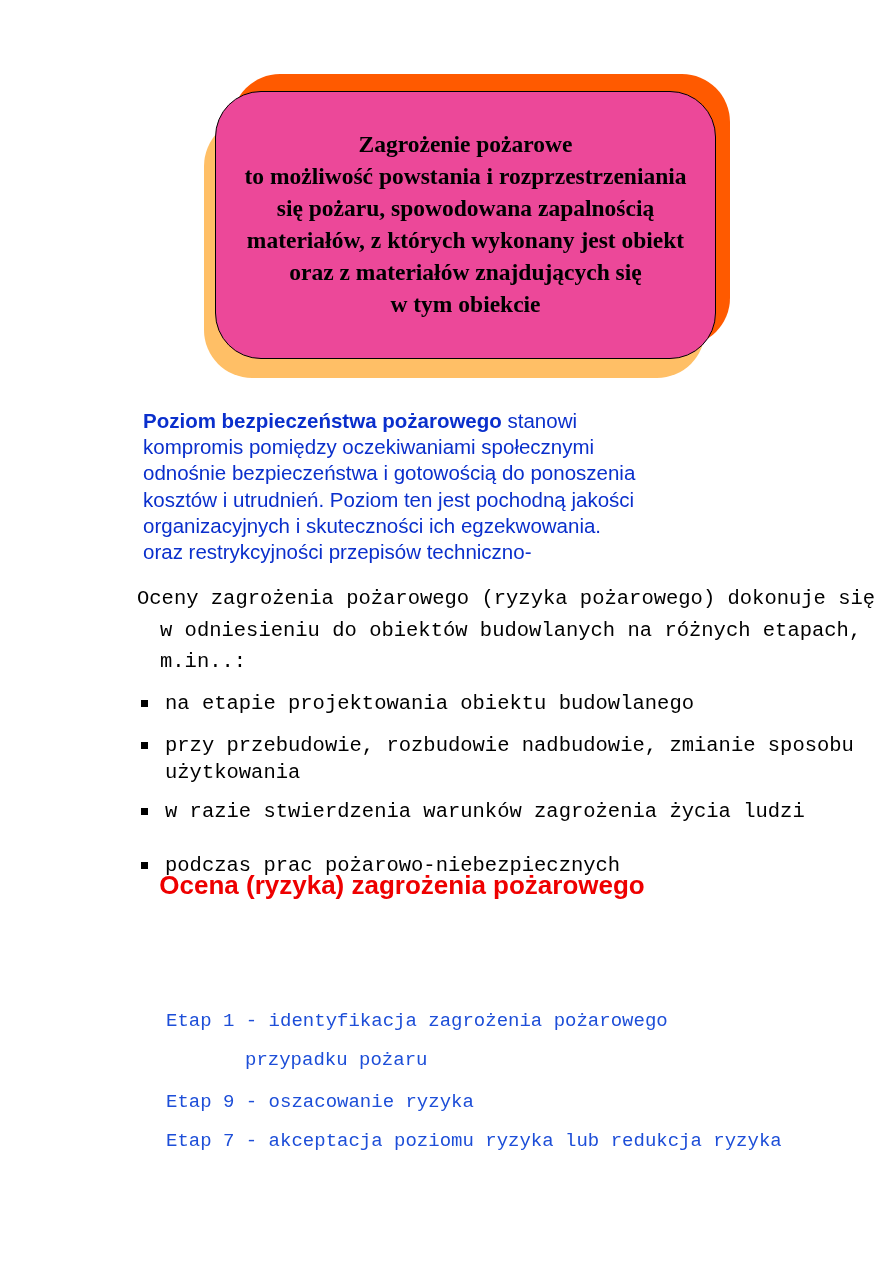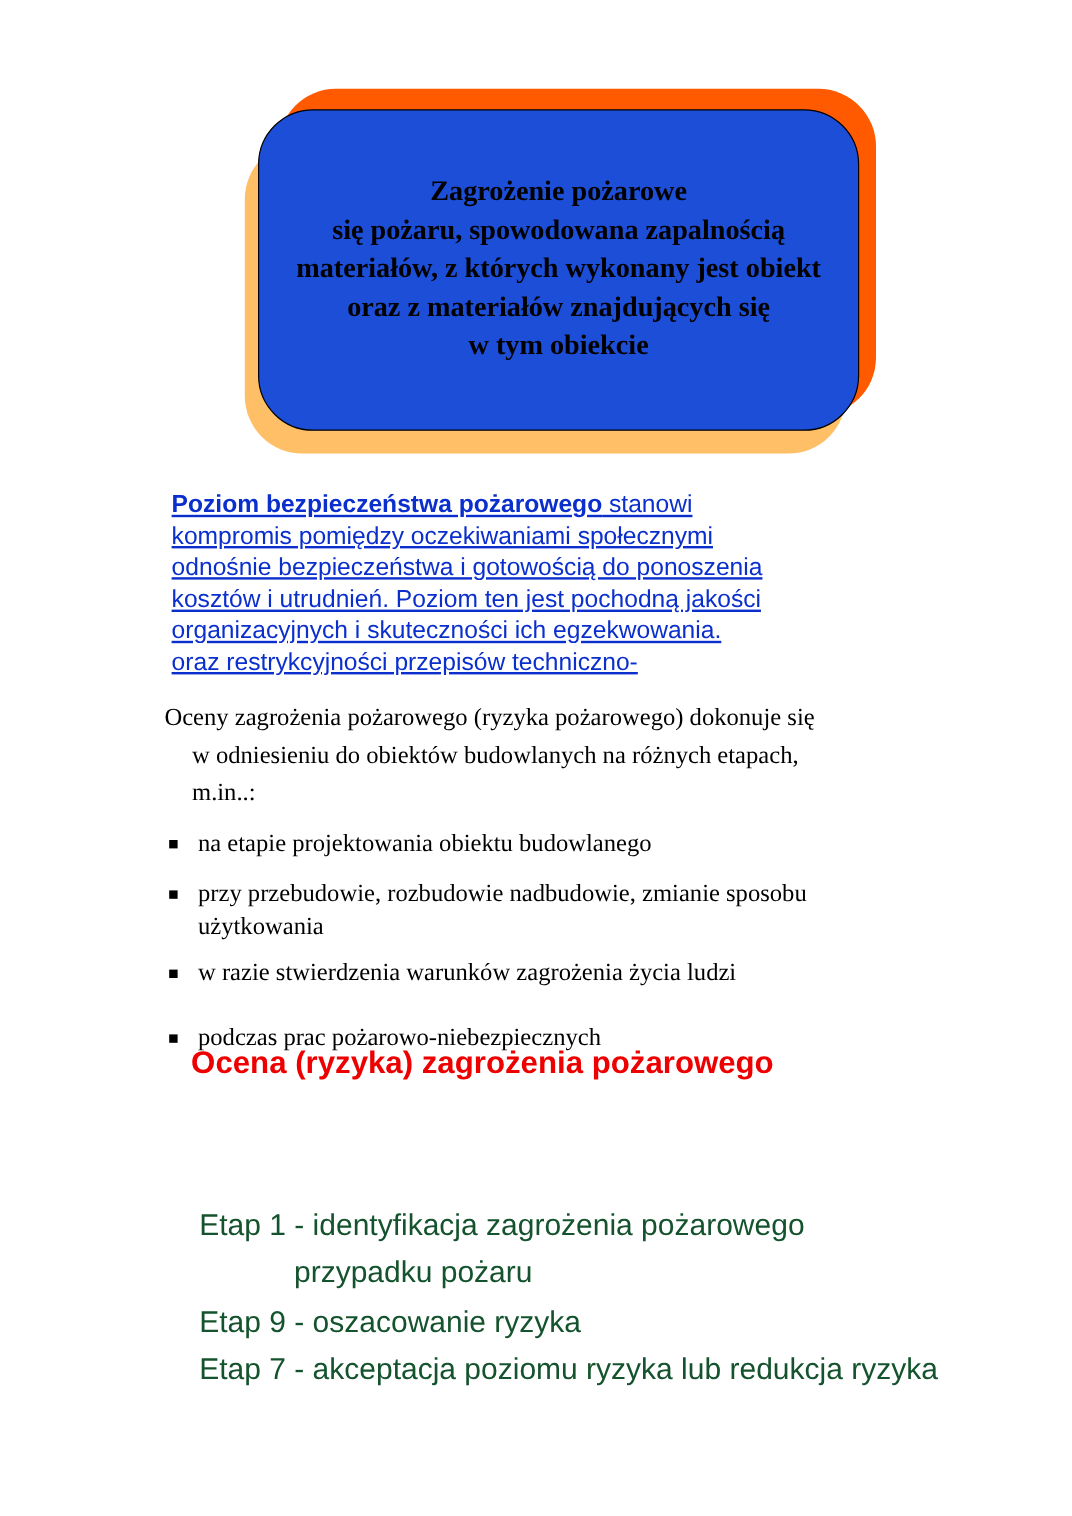--- a/index.html
+++ b/index.html
@@ -8,71 +8,72 @@
   .shape-back {
     left: 232px; top: 74px; width: 498px; height: 272px;
     background: #ff5a00; border-radius: 48px;
   }
   .shape-shadow {
     left: 204px; top: 118px; width: 501px; height: 260px;
     background: #ffbf66; border-radius: 48px;
   }
   .box {
     left: 215px; top: 91px; width: 501px; height: 268px;
-    background: #1d4ed8; border: 1px solid #000; border-radius: 46px;
+    background: #ec4899; border: 1px solid #000; border-radius: 46px;
     box-sizing: border-box;
     display: flex; flex-direction: column; justify-content: center; align-items: center;
   }
   .box-text {
     font-family: "Liberation Serif", serif; font-weight: bold;
     font-size: 23.5px; line-height: 32px; color: #000; text-align: center;
     margin-top: -2px;
   }
   .box-text div { white-space: nowrap; }
   .blue-para {
     left: 143px; top: 408px; width: 620px;
     font-family: "Liberation Sans", sans-serif; font-size: 20.5px; line-height: 26.2px;
     color: #0a2fcc;
   }
-  .blue-para div { white-space: nowrap; text-decoration: underline; }
+  .blue-para div { white-space: nowrap; }
   .blue-para b { font-weight: bold; color: #0a2fcc; }
   .serif-block {
     left: 137px; top: 583px; width: 640px;
-    font-family: Liberation Serif, serif; font-size: 20.5px; color: #000;
+    font-family: Liberation Mono, monospace; font-size: 20.5px; color: #000;
   }
   .intro { line-height: 31.5px; }
   .intro .l { white-space: nowrap; }
   .intro .ind { padding-left: 23px; }
   .bullets { list-style: none; margin: 0; padding: 0; }
   .bullet { position: relative; padding-left: 28px; line-height: 27px; }
   .bullet .sq {
     position: absolute; left: 4px; top: 10px; width: 7px; height: 7px; background: #000;
   }
   .bullet .t { white-space: nowrap; display: block; }
   .red-title {
     left: 0; width: 804px; top: 870px; text-align: center;
     font-family: "Liberation Sans", sans-serif; font-weight: bold; font-size: 26px;
     color: #ee0000; white-space: nowrap;
   }
   .etaps {
     left: 166px; top: 1008px; width: 620px;
-    font-family: Liberation Sans, sans-serif; font-size: 25px; color: #14532d;
+    font-family: Liberation Mono, monospace; font-size: 19px; color: #1d4ed8;
   }
   .etap { line-height: 27px; }
   .etap .t, .etap .cont { white-space: nowrap; display: block; }
   .etap .cont { padding-left: 79px; }
 </style>
 </head>
 <body>
 
 <div class="abs shape-back"></div>
 <div class="abs shape-shadow"></div>
 <div class="abs box">
   <div class="box-text">
     <div>Zagrożenie pożarowe</div>
+    <div>to możliwość powstania i rozprzestrzeniania</div>
     <div>się pożaru, spowodowana zapalnością</div>
     <div>materiałów, z których wykonany jest obiekt</div>
     <div>oraz z materiałów znajdujących się</div>
     <div>w tym obiekcie</div>
   </div>
 </div>
 
 <div class="abs blue-para">
   <div><b>Poziom  bezpieczeństwa  pożarowego</b><span> stanowi</span></div>
   <div>kompromis pomiędzy  oczekiwaniami społecznymi</div>

